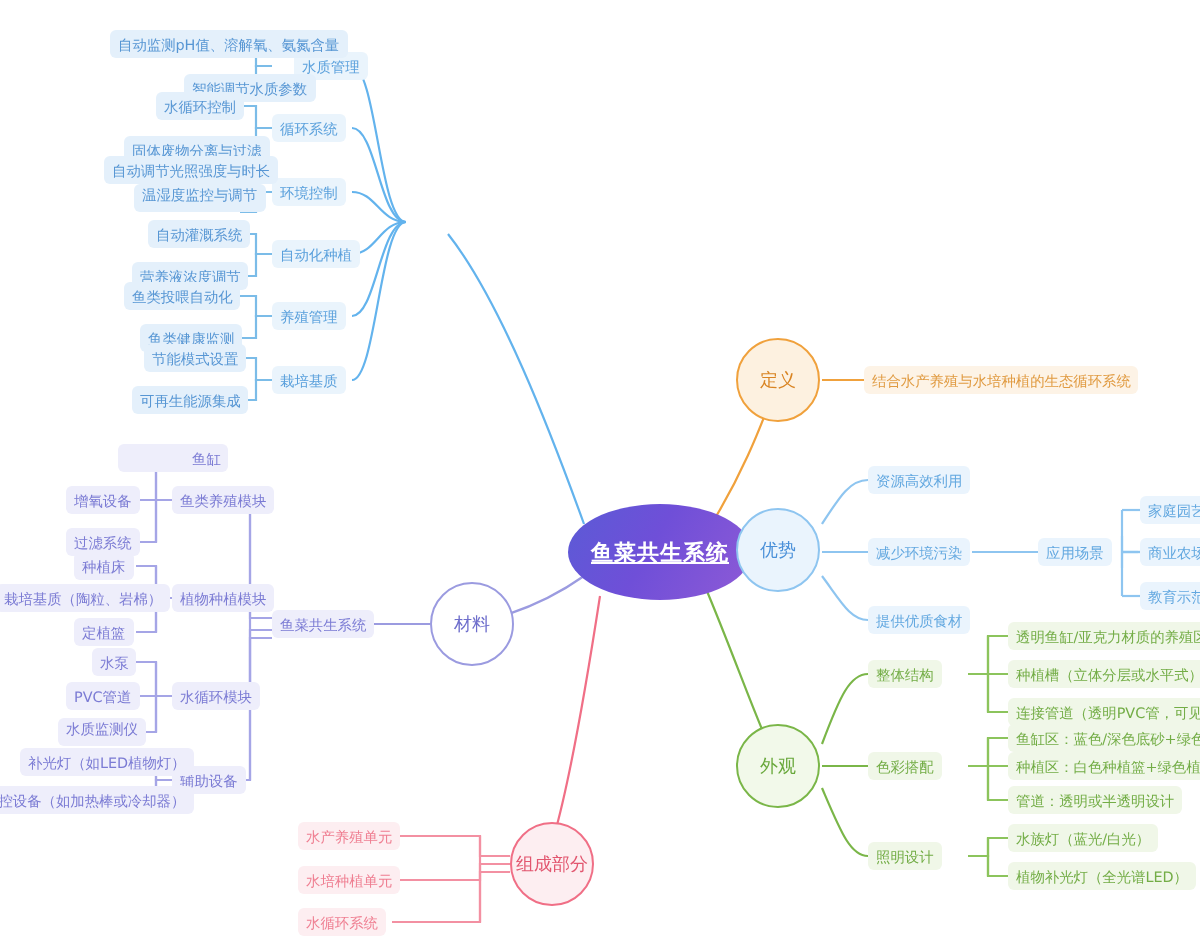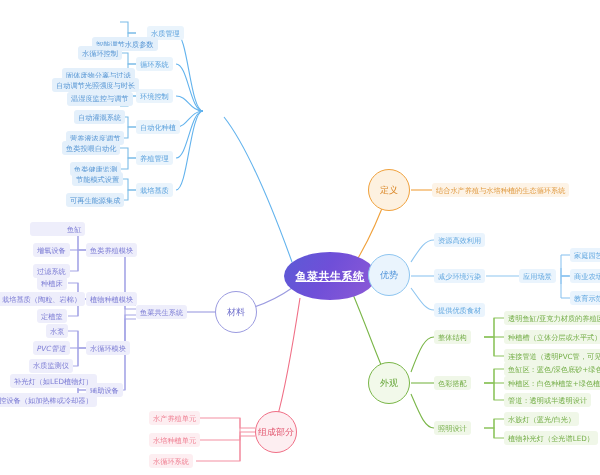--- a/index.html
+++ b/index.html
@@ -154,20 +154,21 @@
       <path d="M86,390 L78,390 L78,381 L68,381" stroke="#a5a5e6"></path>
       <path d="M86,390 L78,390 L78,400 L68,400" stroke="#a5a5e6"></path>
       <path d="M78,381 L78,400" stroke="#a5a5e6"></path>
     </g>
   </svg>
 
   <div class="node central" style="left:284px;top:252px;">鱼菜共生系统</div>
 
 
   <div class="node leaf blue" style="left:136px;top:26px;margin-left:11px;">水质管理</div>
+  <div class="node leaf blue2" style="left:55px;top:15px;">自动监测pH值、溶解氧、氨氮含量</div>
   <div class="node leaf blue2" style="left:92px;top:37px;">智能调节水质参数</div>
 
   <div class="node leaf blue" style="left:136px;top:57px;">循环系统</div>
   <div class="node leaf blue2" style="left:78px;top:46px;">水循环控制</div>
   <div class="node leaf blue2" style="left:62px;top:68px;">固体废物分离与过滤</div>
 
   <div class="node leaf blue" style="left:136px;top:89px;">环境控制</div>
   <div class="node leaf blue2" style="left:52px;top:78px;">自动调节光照强度与时长</div>
   <div class="node leaf blue2" style="left:67px;top:92px;font-family:Liberation Mono, monospace;">温湿度监控与调节</div>
 
@@ -214,31 +215,31 @@
 
   <div class="node circ pink" style="left:255px;top:411px;">组成部分</div>
   <div class="node leaf pink" style="left:149px;top:411px;">水产养殖单元</div>
   <div class="node leaf pink" style="left:149px;top:433px;">水培种植单元</div>
   <div class="node leaf pink" style="left:149px;top:454px;">水循环系统</div>
 
   <div class="node circ purple" style="left:215px;top:291px;">材料</div>
   <div class="node leaf purple" style="left:136px;top:305px;">鱼菜共生系统</div>
 
   <div class="node leaf purple" style="left:86px;top:243px;">鱼类养殖模块</div>
-  <div class="node leaf purple" style="left:30px;top:222px;padding-left:37px;">鱼缸</div>
+  <div class="node leaf purple" style="left:59px;top:222px;padding-left:37px;">鱼缸</div>
   <div class="node leaf purple" style="left:33px;top:243px;">增氧设备</div>
   <div class="node leaf purple" style="left:33px;top:264px;">过滤系统</div>
 
   <div class="node leaf purple" style="left:86px;top:292px;">植物种植模块</div>
   <div class="node leaf purple" style="left:37px;top:276px;">种植床</div>
   <div class="node leaf purple" style="left:-2px;top:292px;">栽培基质（陶粒、岩棉）</div>
   <div class="node leaf purple" style="left:37px;top:309px;">定植篮</div>
 
   <div class="node leaf purple" style="left:86px;top:341px;">水循环模块</div>
   <div class="node leaf purple" style="left:46px;top:324px;">水泵</div>
-  <div class="node leaf purple" style="left:33px;top:341px;font-style:italic;">PVC管道</div>
+  <div class="node leaf purple" style="left:33px;top:341px;">PVC管道</div>
   <div class="node leaf purple" style="left:29px;top:359px;font-family:Liberation Mono, monospace;">水质监测仪</div>
 
   <div class="node leaf purple" style="left:86px;top:383px;">辅助设备</div>
   <div class="node leaf purple" style="left:10px;top:374px;">补光灯（如LED植物灯）</div>
   <div class="node leaf purple" style="left:-12px;top:393px;">温控设备（如加热棒或冷却器）</div>
 
 </div>
 
 </body></html>

